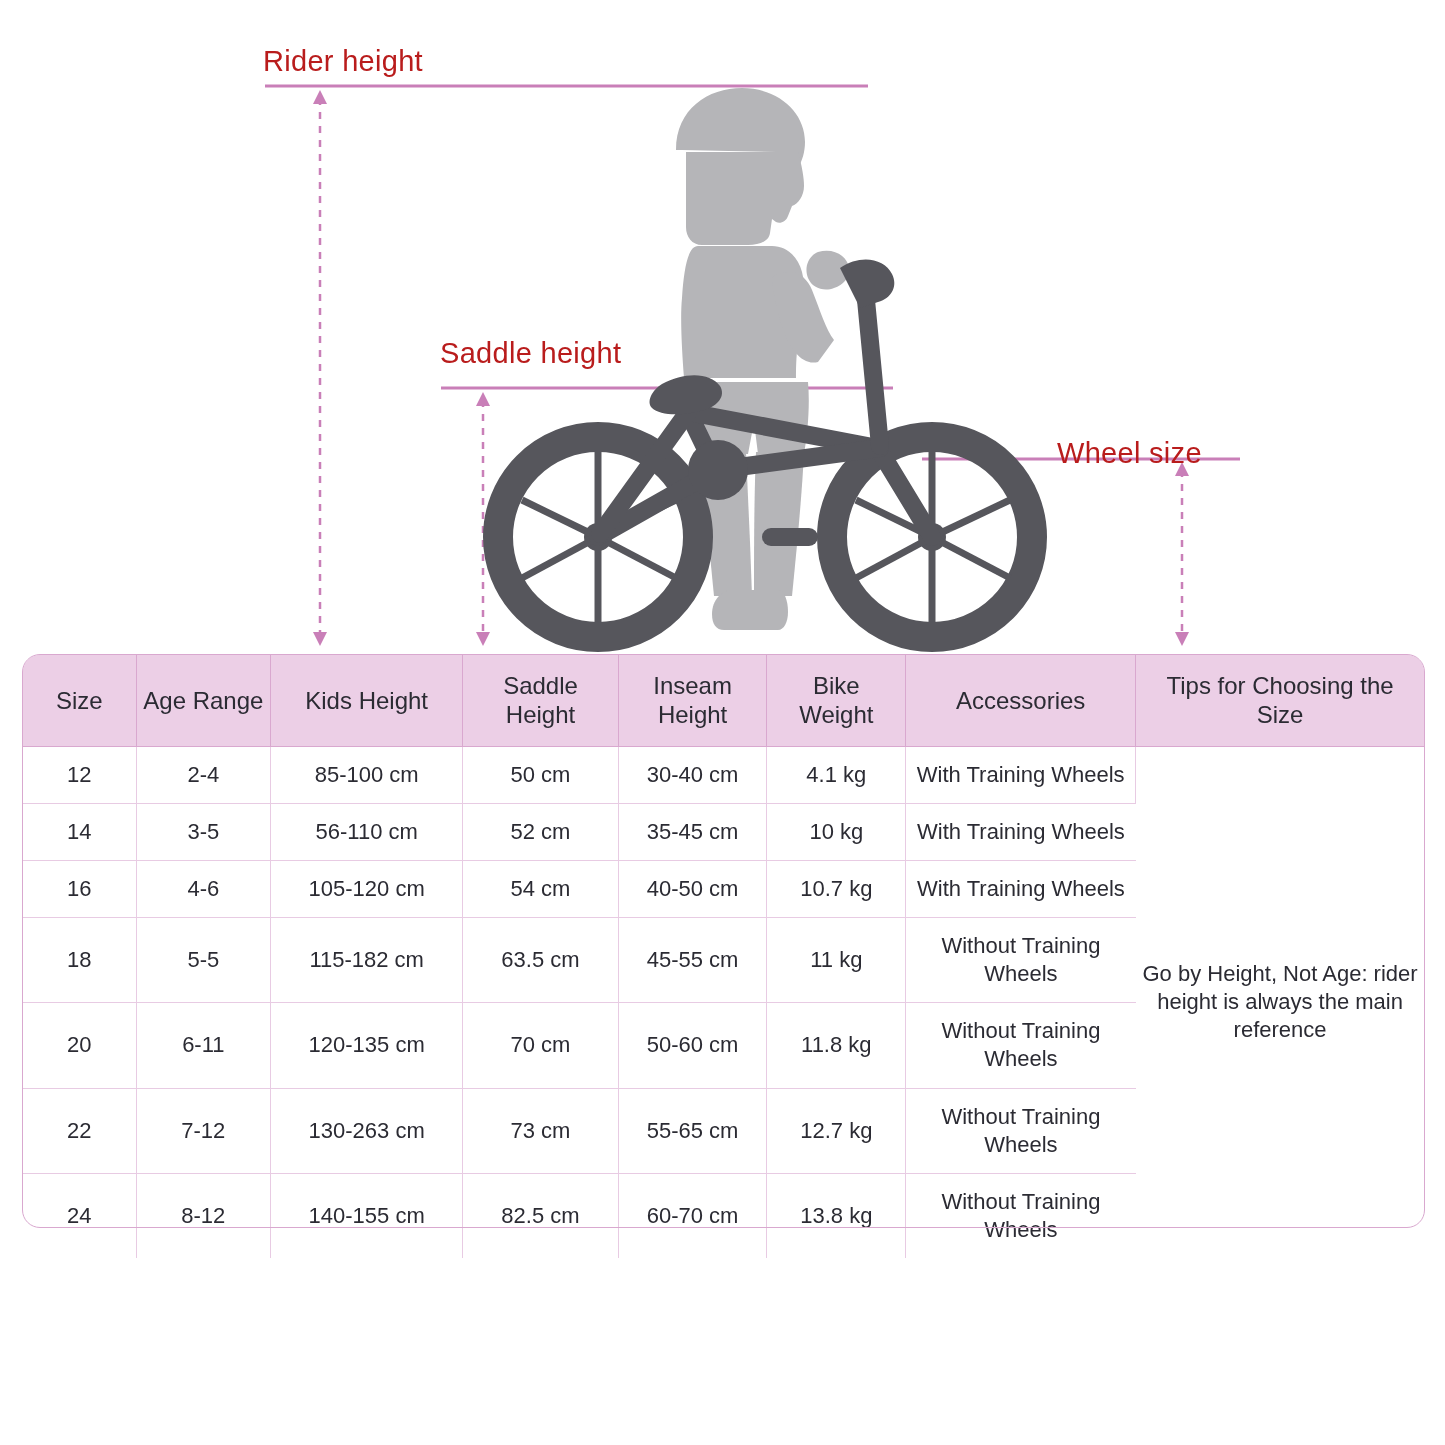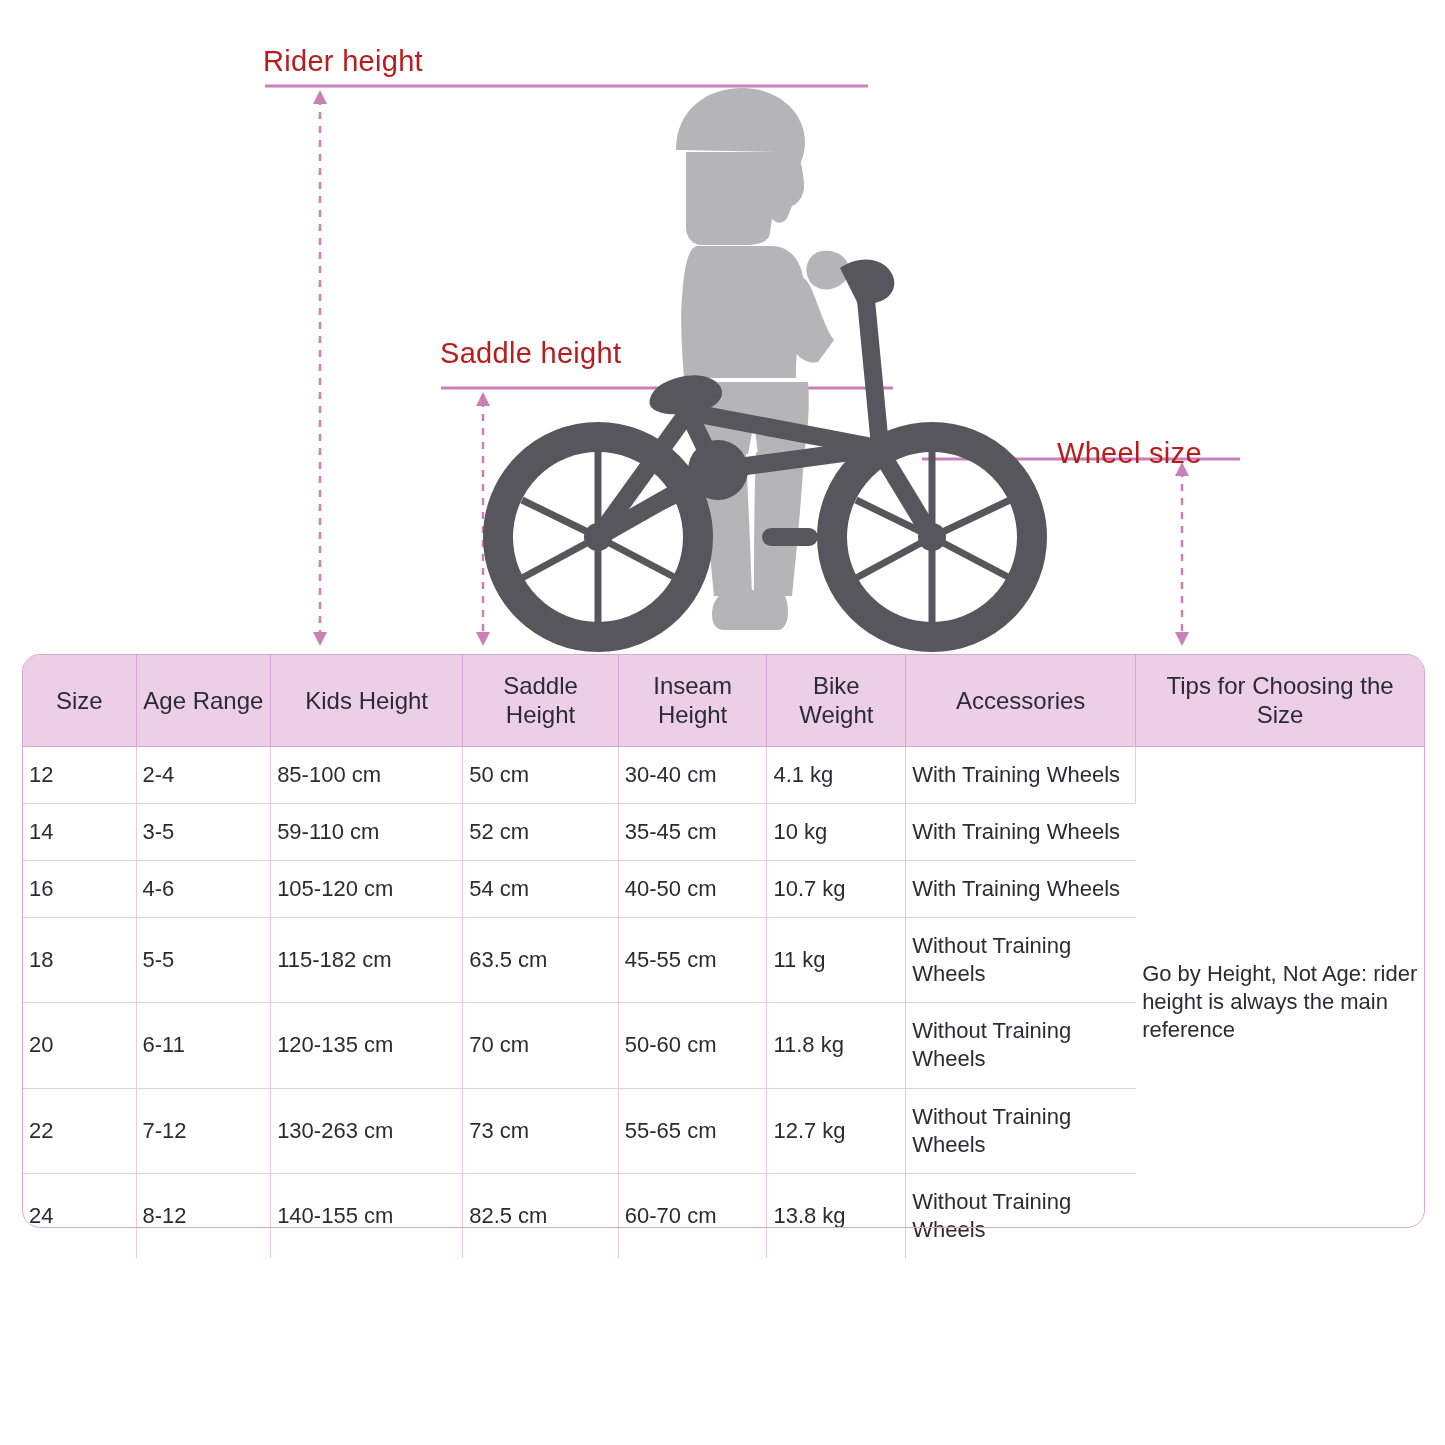--- a/index.html
+++ b/index.html
@@ -66,20 +66,21 @@
     text-align: center;
     vertical-align: middle;
   }
   table.size-table thead th:last-child { border-right: none; margin-top: 28px; }
   table.size-table tbody td {
     background: #ffffff;
     padding: 14px 6px;
     line-height: 1.28;
     border-right: 1px solid #e8cbe3;
     border-bottom: 1px solid #e8cbe3;
+    text-align: center;
     vertical-align: middle;
     font-size: 22px;
   }
   table.size-table tbody tr:last-child td { border-bottom: none; }
   table.size-table tbody td:last-child { border-right: none; }
   td.tips-cell {
     font-size: 22px;
     line-height: 1.42;
     padding: 10px 22px;
   }
@@ -234,21 +235,21 @@
           <td>85-100 cm</td>
           <td>50 cm</td>
           <td>30-40 cm</td>
           <td>4.1 kg</td>
           <td>With Training Wheels</td>
           <td class="tips-cell" rowspan="7">Go by Height, Not Age: rider height is always the main reference</td>
         </tr>
         <tr>
           <td>14</td>
           <td>3-5</td>
-          <td>59-110 cm</td>
+          <td>56-110 cm</td>
           <td>52 cm</td>
           <td>35-45 cm</td>
           <td>10 kg</td>
           <td>With Training Wheels</td>
         </tr>
         <tr>
           <td>16</td>
           <td>4-6</td>
           <td>105-120 cm</td>
           <td>54 cm</td>

